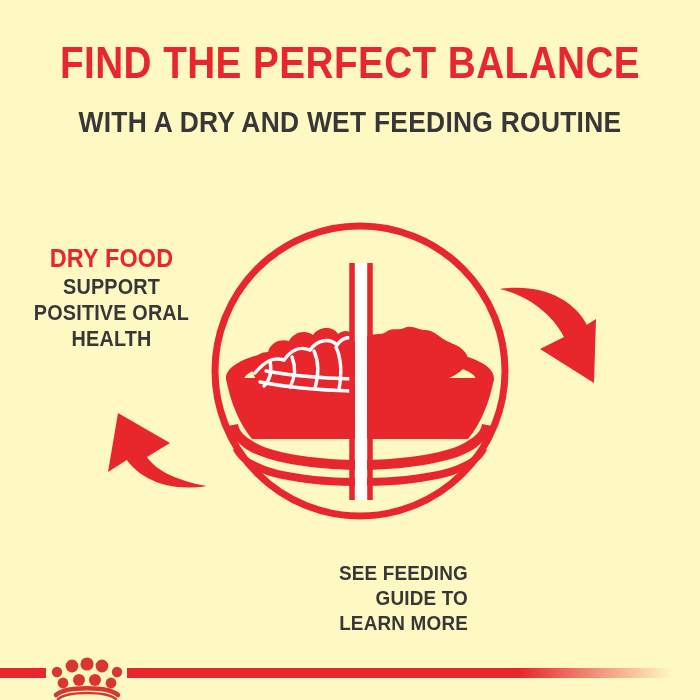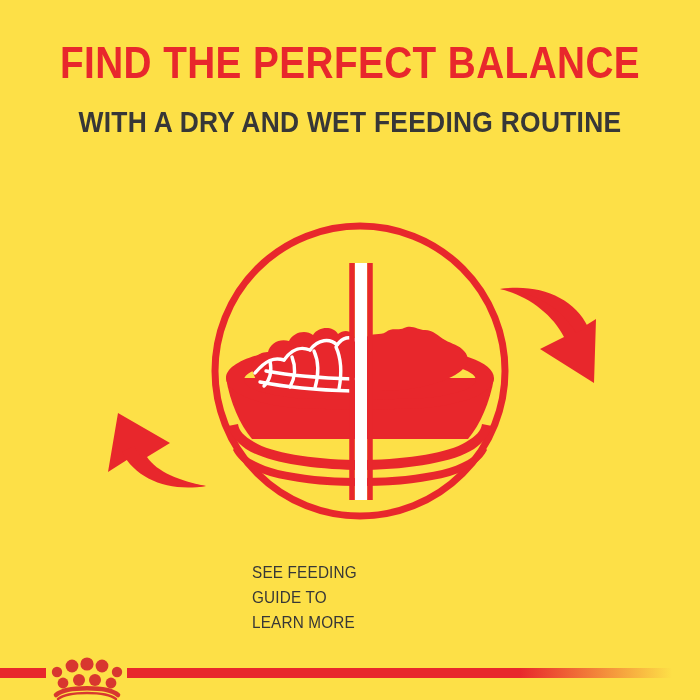--- a/index.html
+++ b/index.html
@@ -10,21 +10,21 @@
   body {
     width: 700px;
     height: 700px;
     font-family: "Liberation Sans", sans-serif;
     overflow: hidden;
   }
   #poster {
     position: relative;
     width: 700px;
     height: 700px;
-    background: #fde047;
+    background: #fef9c3;
     overflow: hidden;
   }
 
   
   .headline {
     position: absolute;
     top: 38px;
     left: 0;
     width: 700px;
     text-align: center;
@@ -80,25 +80,25 @@
   }
   #dry-callout { left: 14px;  top: 243px; width: 195px; }
   #wet-callout { left: 498px; top: 382px; width: 198px; }
 
   
   #bottom-caption {
     position: absolute;
     left: 240px;
     top: 560px;
     width: 240px;
-    text-align: left;
+    text-align: right;
     color: #373737;
     font-family: "Liberation Sans Narrow", "Liberation Sans", sans-serif;
-    font-weight: normal;
-    font-size: 17px;
+    font-weight: bold;
+    font-size: 21px;
     line-height: 25px;
     letter-spacing: 0.2px;
   }
   #bottom-caption > div { transform: scaleX(0.9); }
 
   
   #center-art {
     position: absolute;
     left: 200px;
     top: 210px;
@@ -231,20 +231,26 @@
   </div>
 
   <div id="right-arrow-wrap">
     <svg width="130" height="115" viewBox="0 0 130 115" aria-hidden="true">
       <path d="M2,6 C34,2 68,16 82,46 L98,36 L96,100 L42,66 L66,54
                C54,30 28,12 2,6 Z" fill="#E8272C"></path>
       <path d="M2,6 C40,0 76,14 90,44 L78,50 C62,22 32,8 2,6 Z" fill="#E8272C"></path>
     </svg>
   </div>
 
+  <div class="callout" id="dry-callout">
+    <div class="c-title">DRY FOOD</div>
+    <div class="c-body">SUPPORT</div>
+    <div class="c-body">POSITIVE ORAL</div>
+    <div class="c-body">HEALTH</div>
+  </div>
 
 
   <div id="bottom-caption">
     <div>SEE FEEDING</div>
     <div>GUIDE TO</div>
     <div>LEARN MORE</div>
   </div>
 
   <div id="footer">
     <div class="bar-left"></div>

